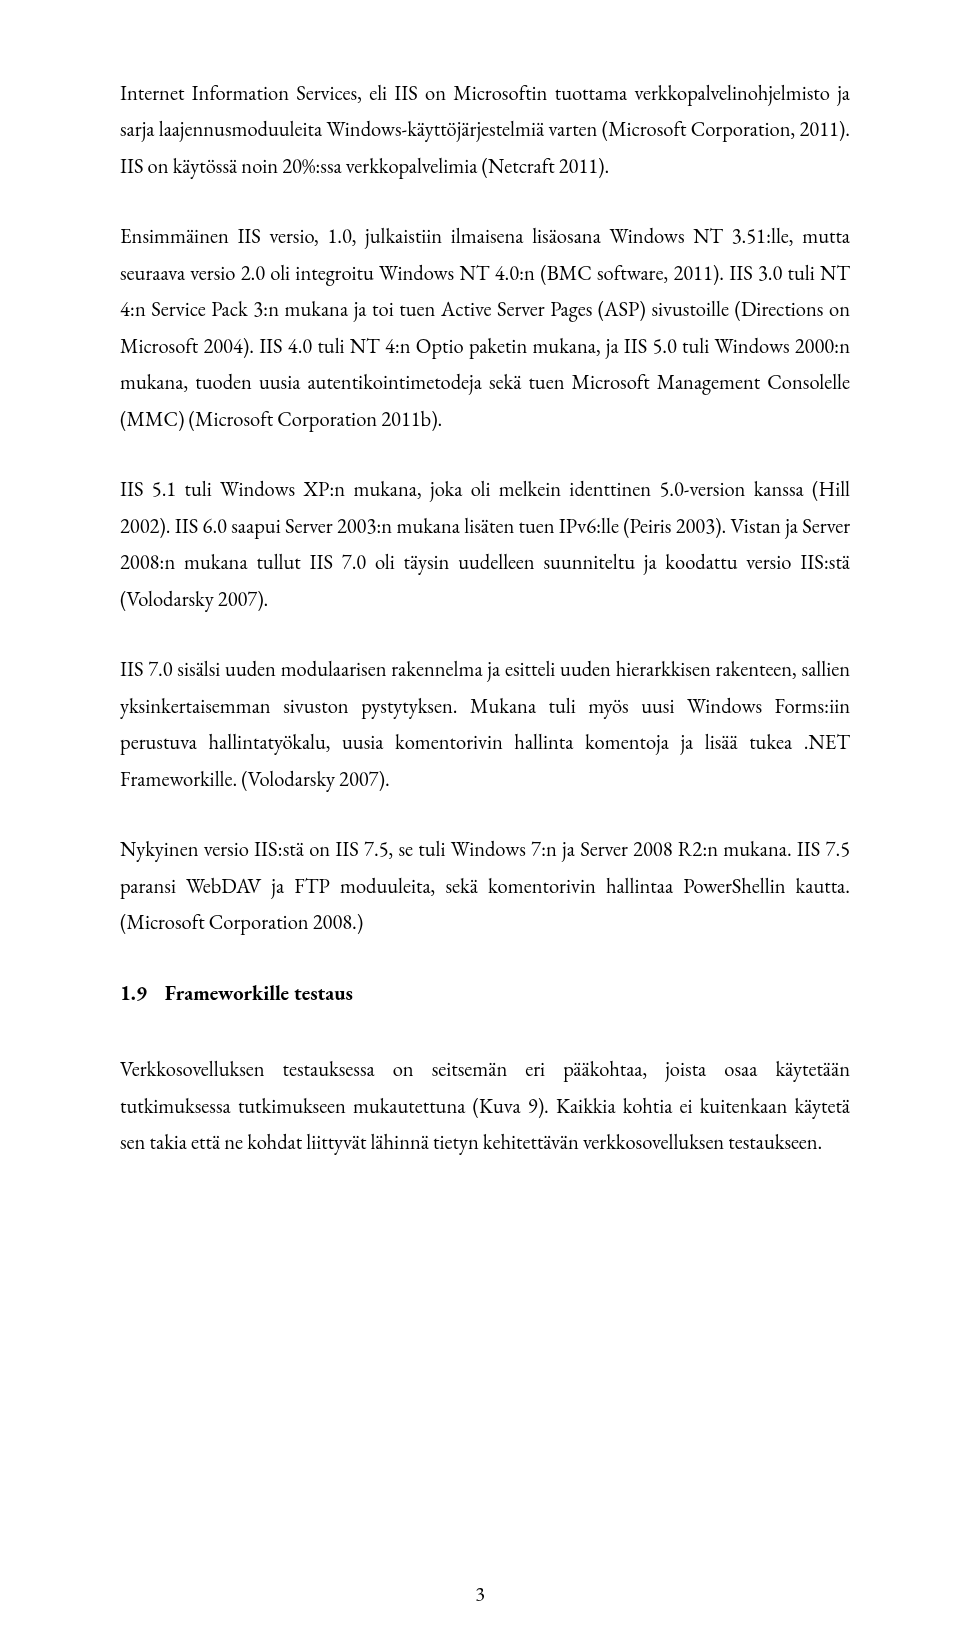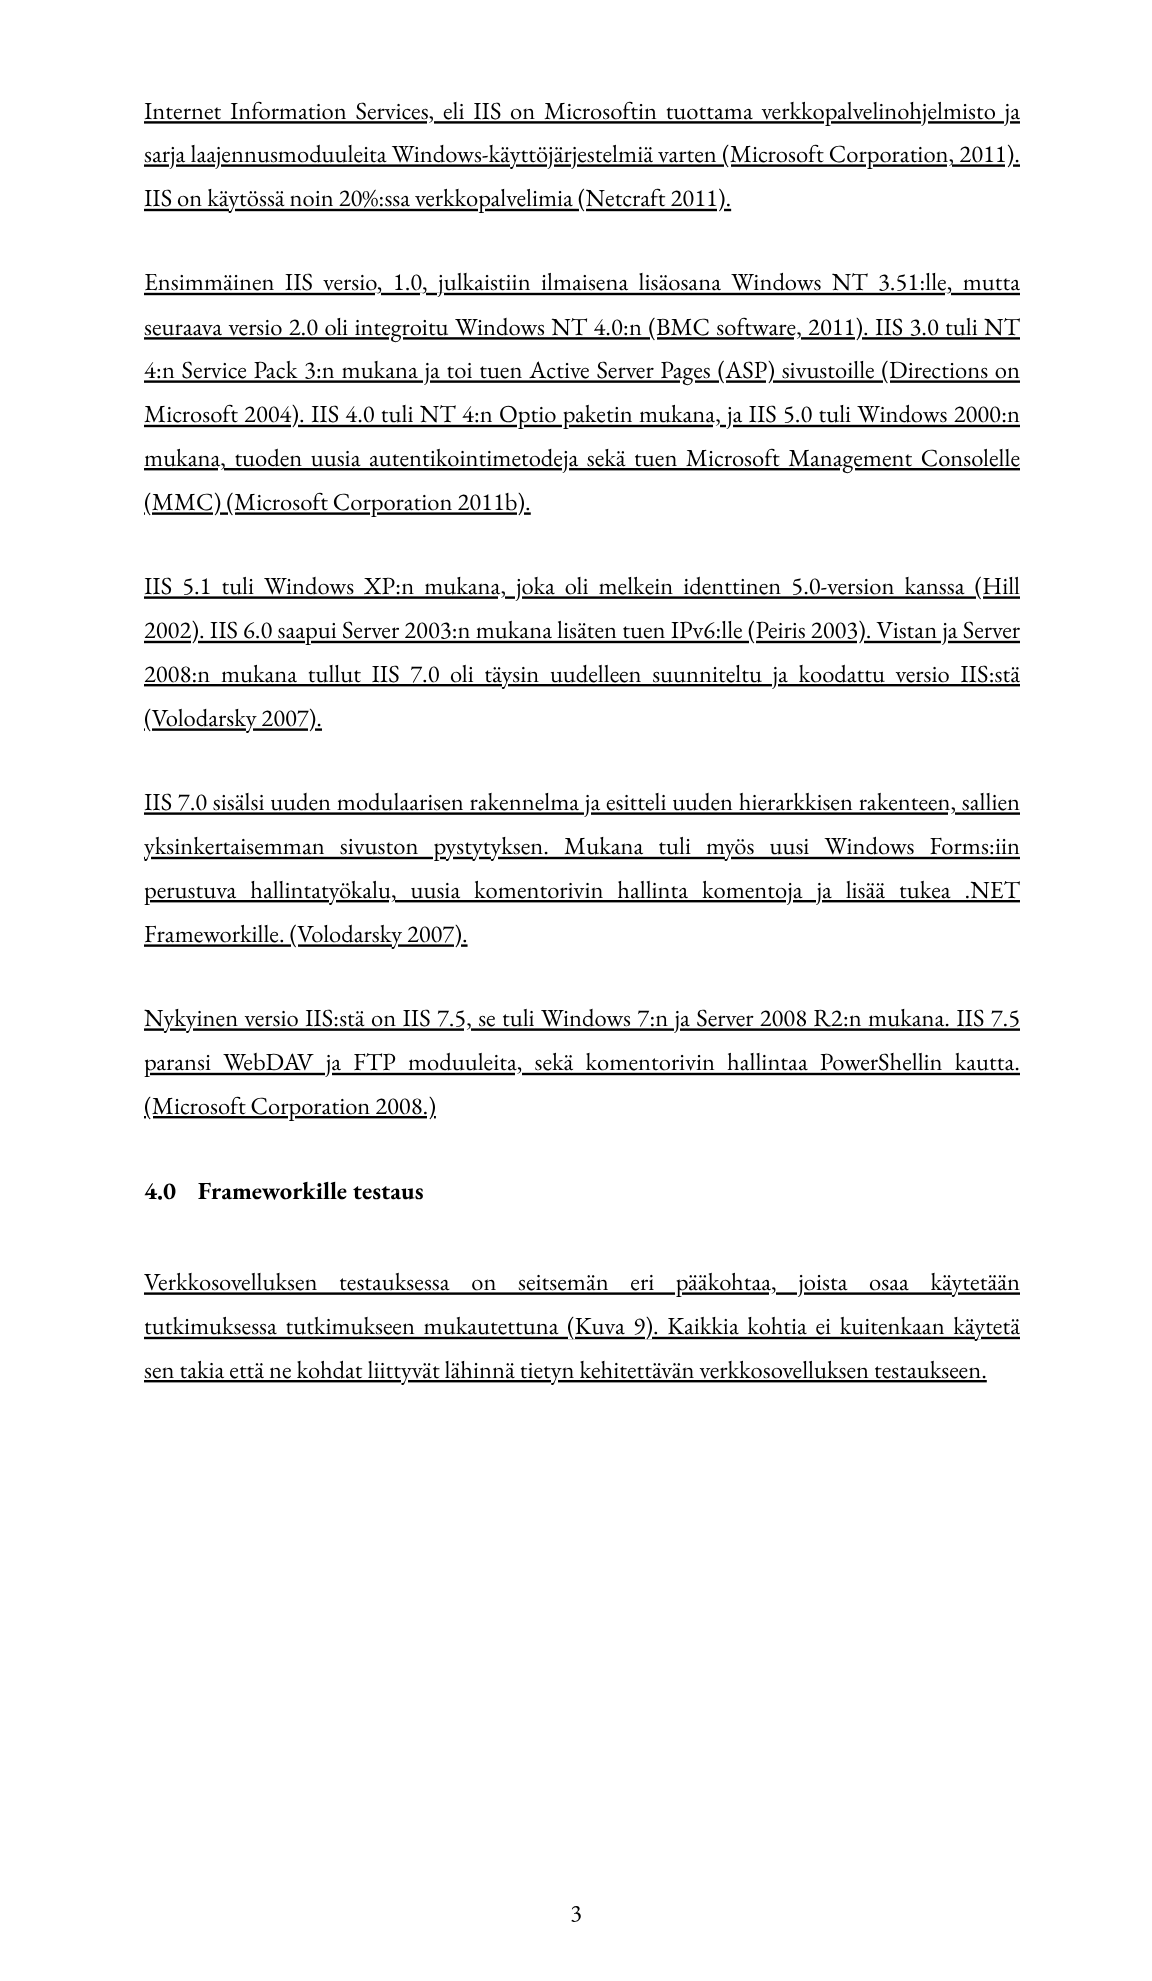--- a/index.html
+++ b/index.html
@@ -16,21 +16,20 @@
     font-family: Garamond, "EB Garamond", "Times New Roman", Times, serif;
     font-size: 20.5px;
     line-height: 1.78;
     color: #000000;
     position: relative;
   }
   p {
     margin: 0 0 34px 0;
     text-align: justify;
     text-justify: inter-word;
-    text-decoration: underline;
   }
   .section-heading {
     margin: 10px 0 40px 0;
     font-weight: bold;
   }
   .section-heading .num {
     display: inline-block;
     min-width: 40px;
   }
   .page-number {
@@ -49,19 +48,19 @@
 
 <p>Ensimmäinen IIS versio, 1.0, julkaistiin ilmaisena lisäosana Windows NT 3.51:lle, mutta seuraava versio 2.0 oli integroitu Windows NT 4.0:n (BMC software, 2011). IIS 3.0 tuli NT 4:n Service Pack 3:n mukana ja toi tuen Active Server Pages (ASP) sivustoille (Directions on Microsoft 2004). IIS 4.0 tuli NT 4:n Optio paketin mukana, ja IIS 5.0 tuli Windows 2000:n mukana, tuoden uusia autentikointimetodeja sekä tuen Microsoft Management Consolelle (MMC) (Microsoft Corporation 2011b).</p>
 
 <p>IIS 5.1 tuli Windows XP:n mukana, joka oli melkein identtinen 5.0-version kanssa (Hill 2002). IIS 6.0 saapui Server 2003:n mukana lisäten tuen IPv6:lle (Peiris 2003). Vistan ja Server 2008:n mukana tullut IIS 7.0 oli täysin uudelleen suunniteltu ja koodattu versio IIS:stä (Volodarsky 2007).</p>
 
 <p>IIS 7.0 sisälsi uuden modulaarisen rakennelma ja esitteli uuden hierarkkisen rakenteen, sallien yksinkertaisemman sivuston pystytyksen. Mukana tuli myös uusi Windows Forms:iin perustuva hallintatyökalu, uusia komentorivin hallinta komentoja ja lisää tukea .NET Frameworkille. (Volodarsky 2007).</p>
 
 <p>Nykyinen versio IIS:stä on IIS 7.5, se tuli Windows 7:n ja Server 2008 R2:n mukana. IIS 7.5 paransi WebDAV ja FTP moduuleita, sekä komentorivin hallintaa PowerShellin kautta. (Microsoft Corporation 2008.)</p>
 
 <div class="section-heading">
-  <span class="num">4.0</span>
+  <span class="num">1.9</span>
   <span>Frameworkille testaus</span>
 </div>
 
 <p>Verkkosovelluksen testauksessa on seitsemän eri pääkohtaa, joista osaa käytetään tutkimuksessa tutkimukseen mukautettuna (Kuva 9). Kaikkia kohtia ei kuitenkaan käytetä sen takia että ne kohdat liittyvät lähinnä tietyn kehitettävän verkkosovelluksen testaukseen.</p>
 
 <div class="page-number">3</div>
 
 </body></html>

